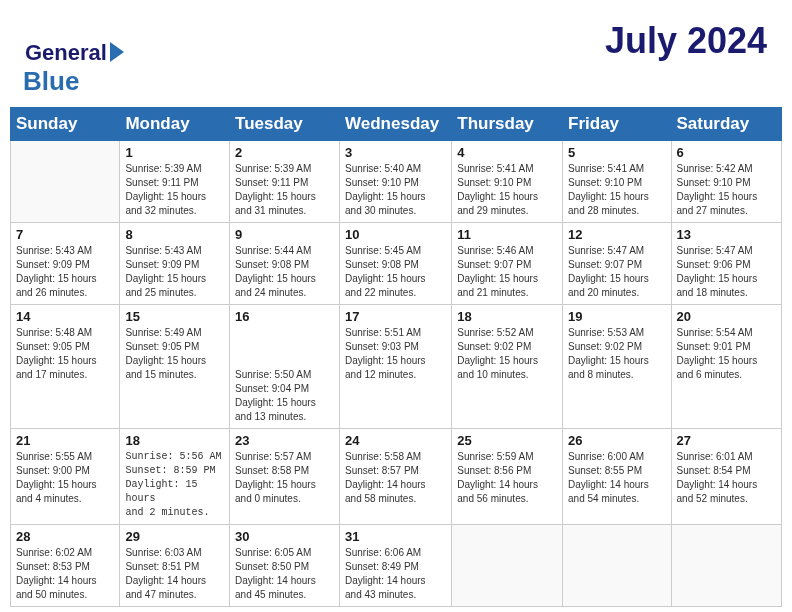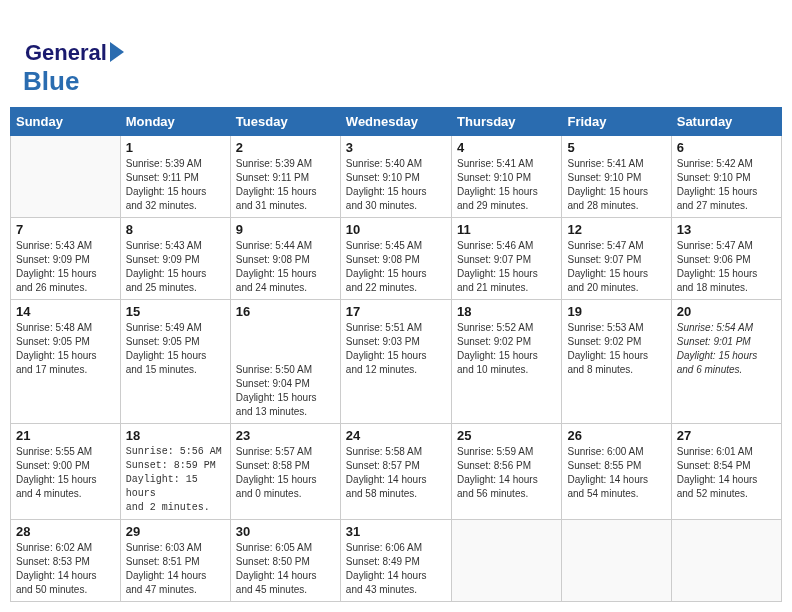--- a/index.html
+++ b/index.html
@@ -59,21 +59,21 @@
       color: #333;
     }
     .calendar {
       width: 100%;
       border-collapse: collapse;
       margin-top: 5px;
     }
     .calendar th {
       background: #2a6cb0;
       color: #fff;
-      font-size: 13px;
+      font-size: 17px;
       font-weight: bold;
       padding: 6px 5px;
       text-align: left;
       border: 1px solid #2a6cb0;
     }
     .calendar td {
       border: 1px solid #ccc;
       vertical-align: top;
       padding: 4px 5px;
       width: 113px;
@@ -103,20 +103,21 @@
 
 <div class="header">
   <div class="logo">
     <div class="logo-top">
       <span class="logo-general">General</span>
       <div class="logo-arrow"></div>
     </div>
     <span class="logo-blue">Blue</span>
   </div>
   <div class="title-block">
+    <div class="month-year">July 2024</div>
   </div>
 </div>
 
 <table class="calendar">
   <thead>
     <tr>
     <th>Sunday</th>
         <th>Monday</th>
         <th>Tuesday</th>
         <th>Wednesday</th>
@@ -260,21 +261,21 @@
         </td>
         <td>
           <span class="day-number">19</span>
           <div class="day-info" style="white-space: pre-line;">Sunrise: 5:53 AM
 Sunset: 9:02 PM
 Daylight: 15 hours
 and 8 minutes.</div>
         </td>
         <td>
           <span class="day-number">20</span>
-          <div class="day-info" style="white-space: pre-line; font-style: italic;">Sunrise: 5:54 AM
+          <div class="day-info" style="white-space: pre-line;">Sunrise: 5:54 AM
 Sunset: 9:01 PM
 Daylight: 15 hours
 and 6 minutes.</div>
         </td>
       </tr>
       <tr>
         <td>
           <span class="day-number">21</span>
           <div class="day-info" style="white-space: pre-line;">Sunrise: 5:55 AM
 Sunset: 9:00 PM

